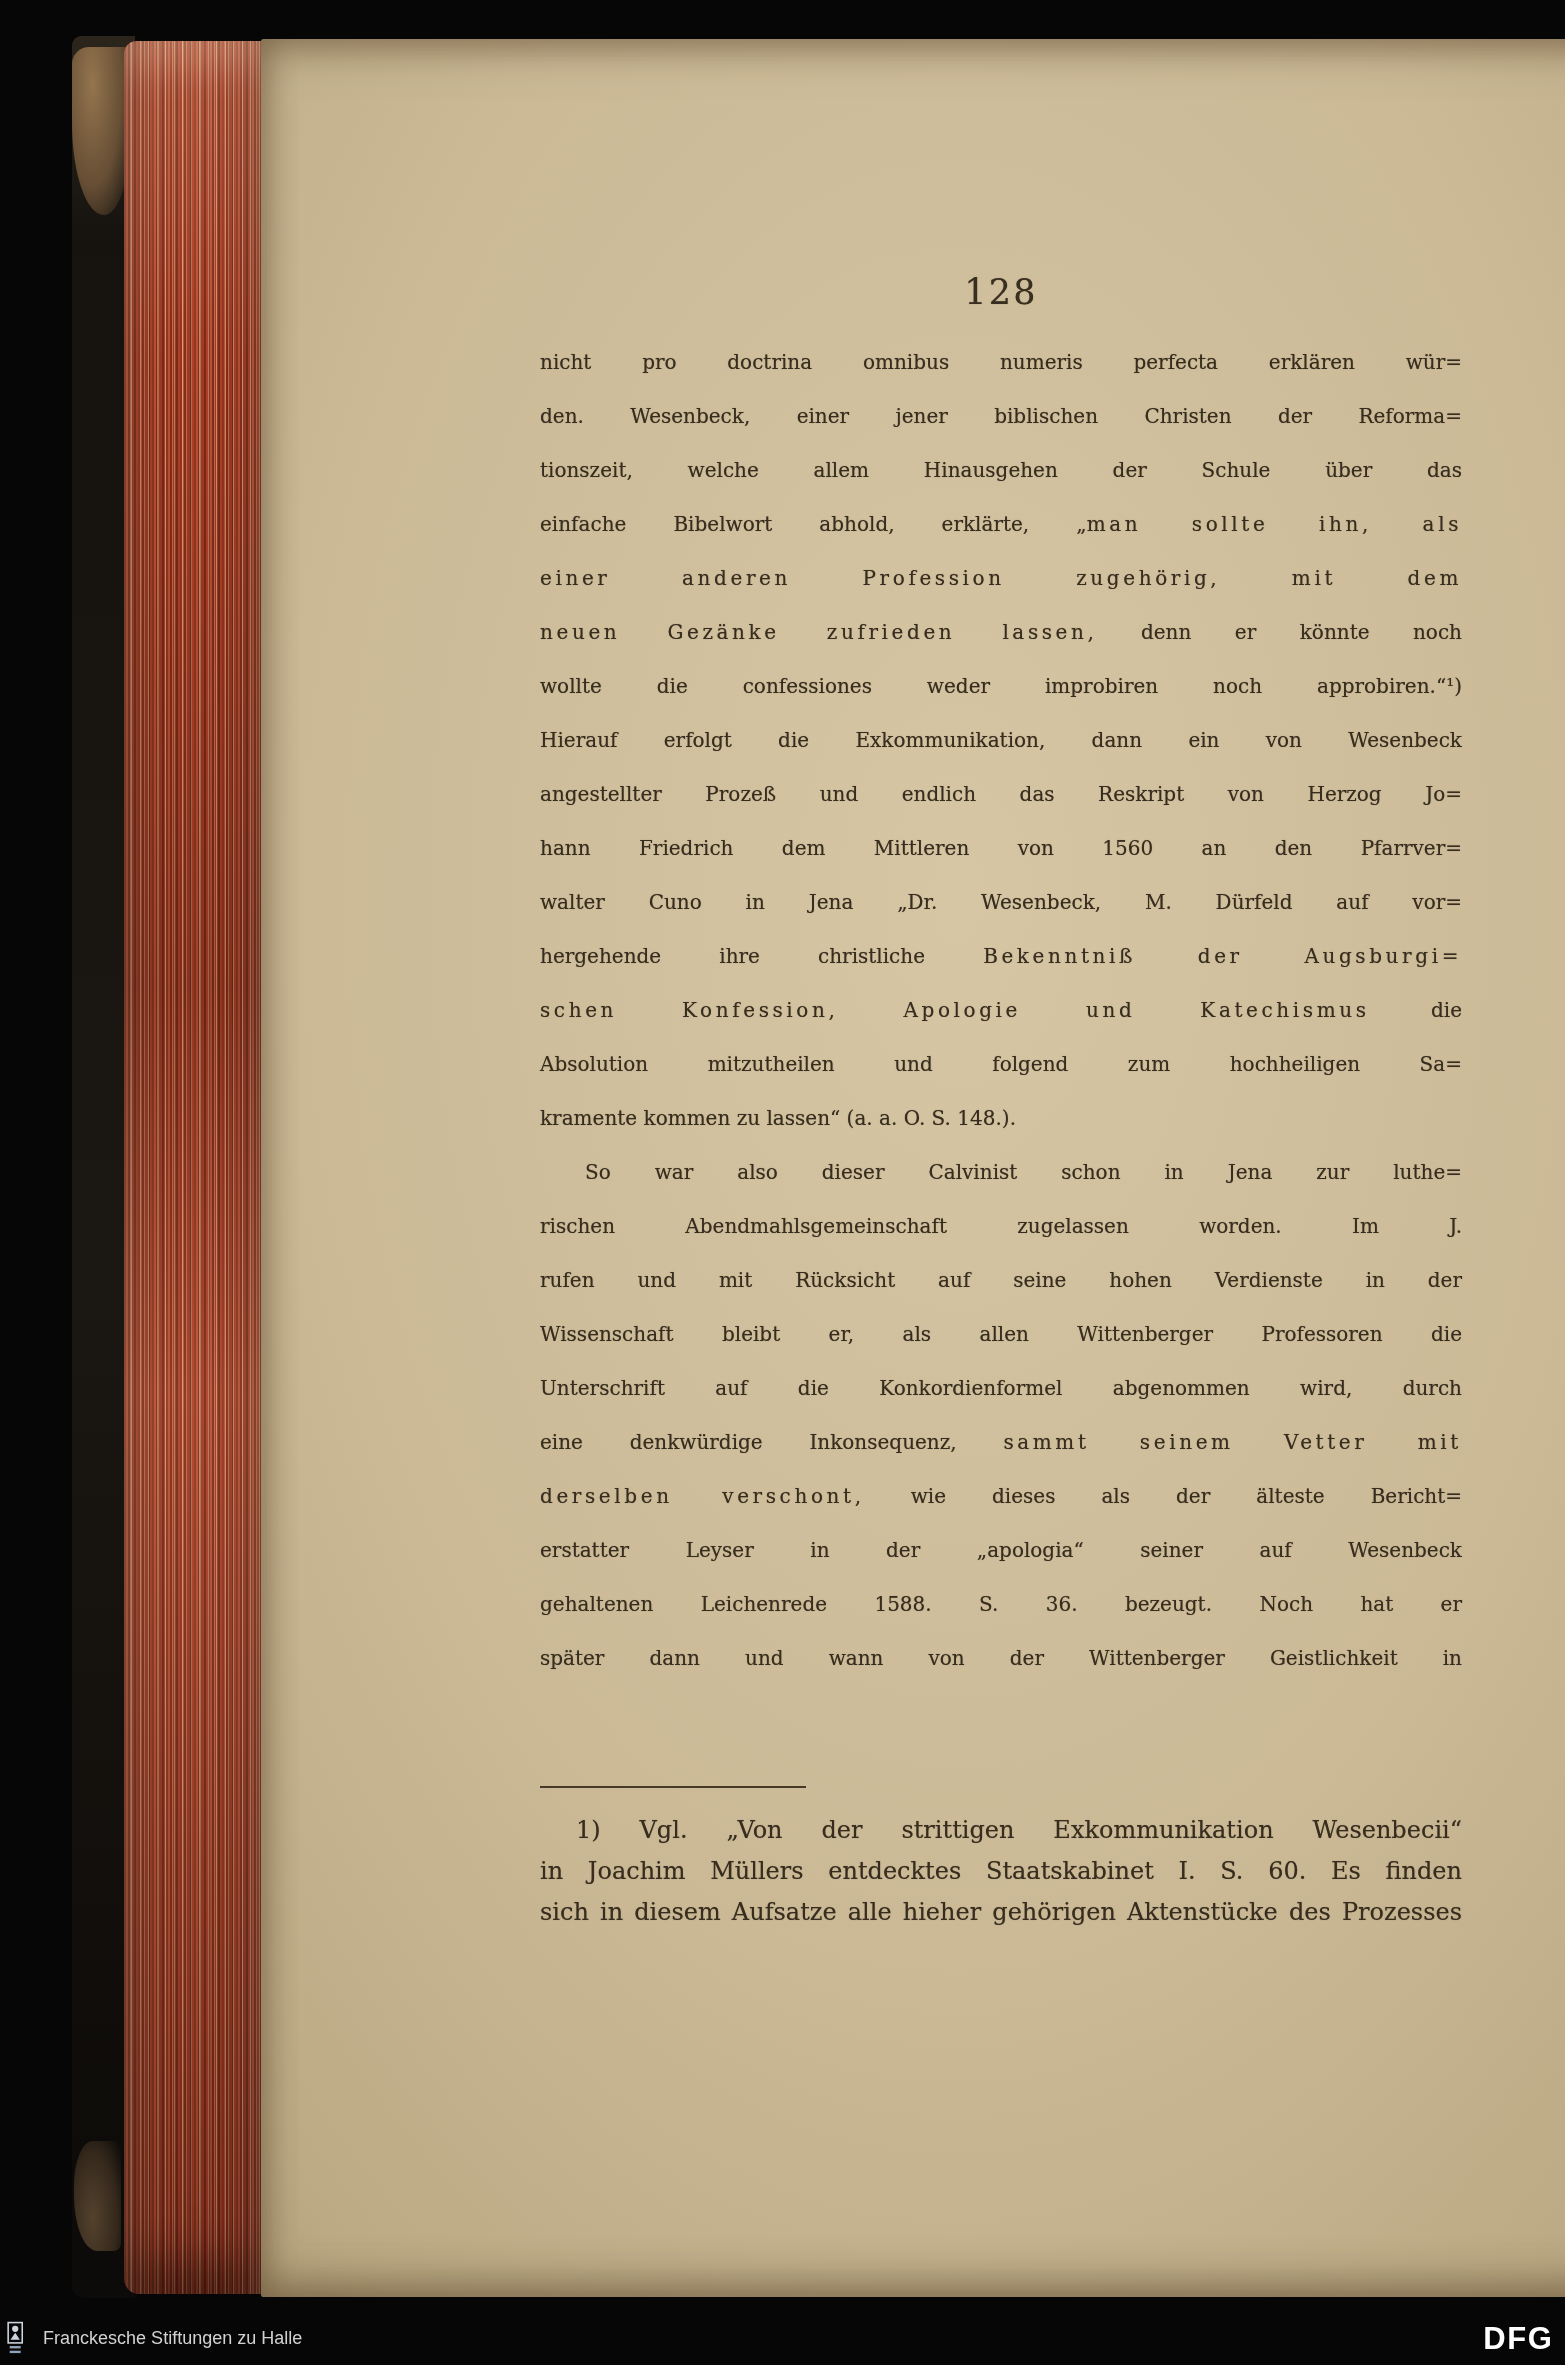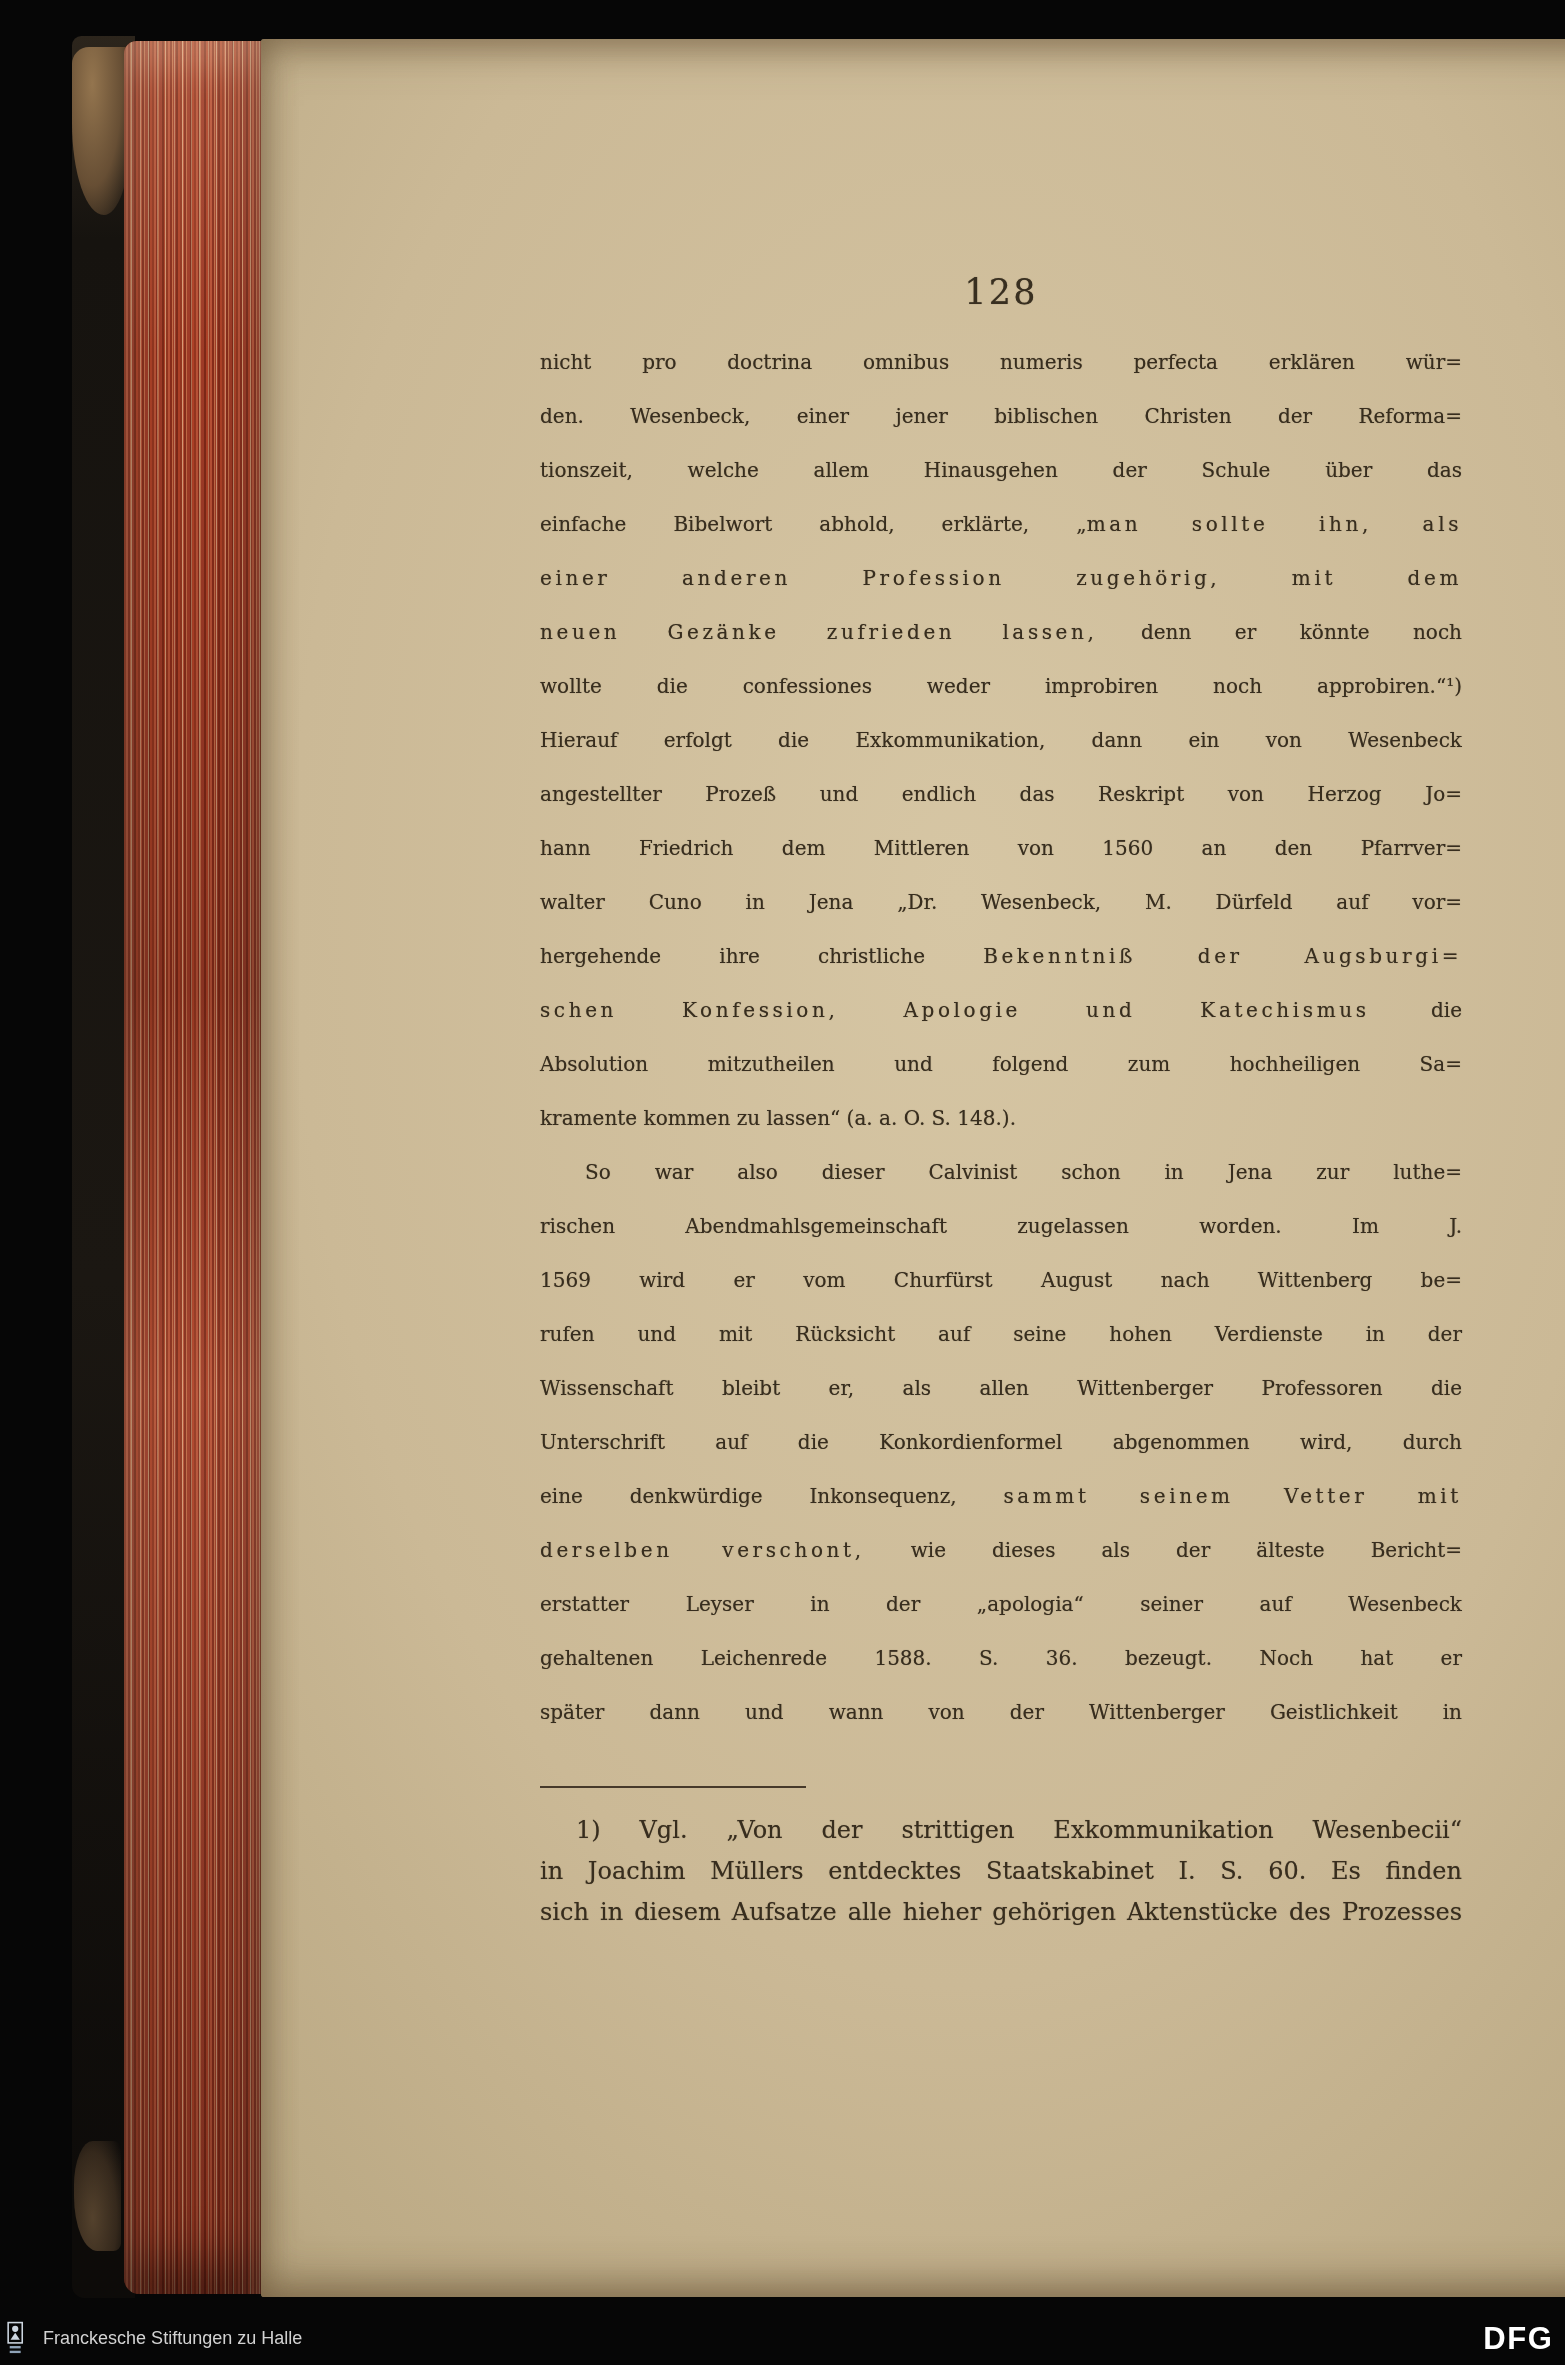--- a/index.html
+++ b/index.html
@@ -91,21 +91,20 @@
         <div class="line"><span>Hierauf erfolgt die Exkommunikation, dann ein von Wesenbeck</span></div>
         <div class="line"><span>angestellter Prozeß und endlich das Reskript von Herzog Jo=</span></div>
         <div class="line"><span>hann Friedrich dem Mittleren von 1560 an den Pfarrver=</span></div>
         <div class="line"><span>walter Cuno in Jena „Dr. Wesenbeck, M. Dürfeld auf vor=</span></div>
         <div class="line"><span>hergehende ihre christliche </span><span class="spaced">Bekenntniß der Augsburgi=</span></div>
         <div class="line"><span class="spaced">schen Konfession, Apologie und Katechismus</span><span> die</span></div>
         <div class="line"><span>Absolution mitzutheilen und folgend zum hochheiligen Sa=</span></div>
         <div class="line no-just"><span>kramente kommen zu lassen“ (a. a. O. S. 148.).</span></div>
         <div class="line indent"><span>So war also dieser Calvinist schon in Jena zur luthe=</span></div>
         <div class="line"><span>rischen Abendmahlsgemeinschaft zugelassen worden. Im J.</span></div>
-        <div class="line"><span>1569 wird er vom Churfürst August nach Wittenberg be=</span></div>
         <div class="line"><span>rufen und mit Rücksicht auf seine hohen Verdienste in der</span></div>
         <div class="line"><span>Wissenschaft bleibt er, als allen Wittenberger Professoren die</span></div>
         <div class="line"><span>Unterschrift auf die Konkordienformel abgenommen wird, durch</span></div>
         <div class="line"><span>eine denkwürdige Inkonsequenz, </span><span class="spaced">sammt seinem Vetter mit</span></div>
         <div class="line"><span class="spaced">derselben verschont,</span><span> wie dieses als der älteste Bericht=</span></div>
         <div class="line"><span>erstatter Leyser in der „apologia“ seiner auf Wesenbeck</span></div>
         <div class="line"><span>gehaltenen Leichenrede 1588. S. 36. bezeugt. Noch hat er</span></div>
         <div class="line"><span>später dann und wann von der Wittenberger Geistlichkeit in</span></div>
       </div>
     <div class="footnote-rule"></div>

